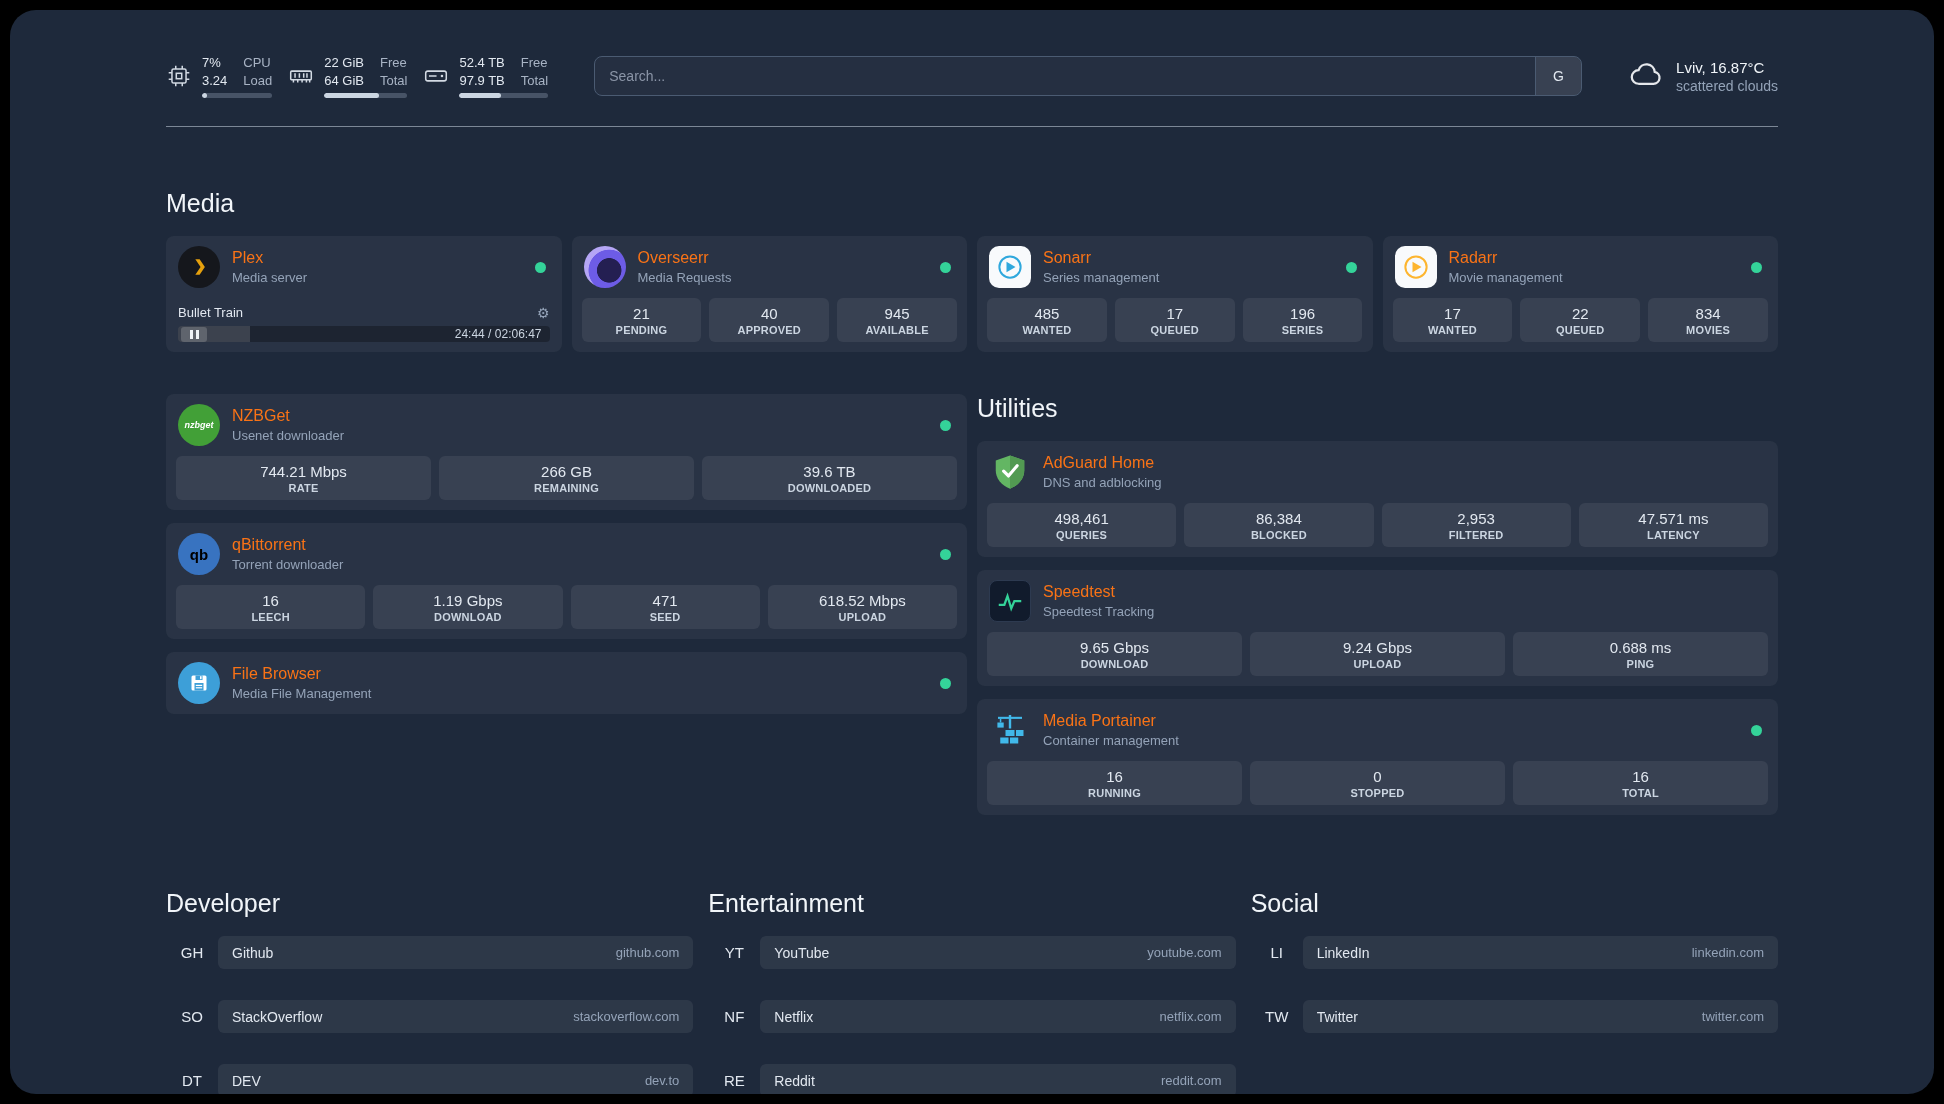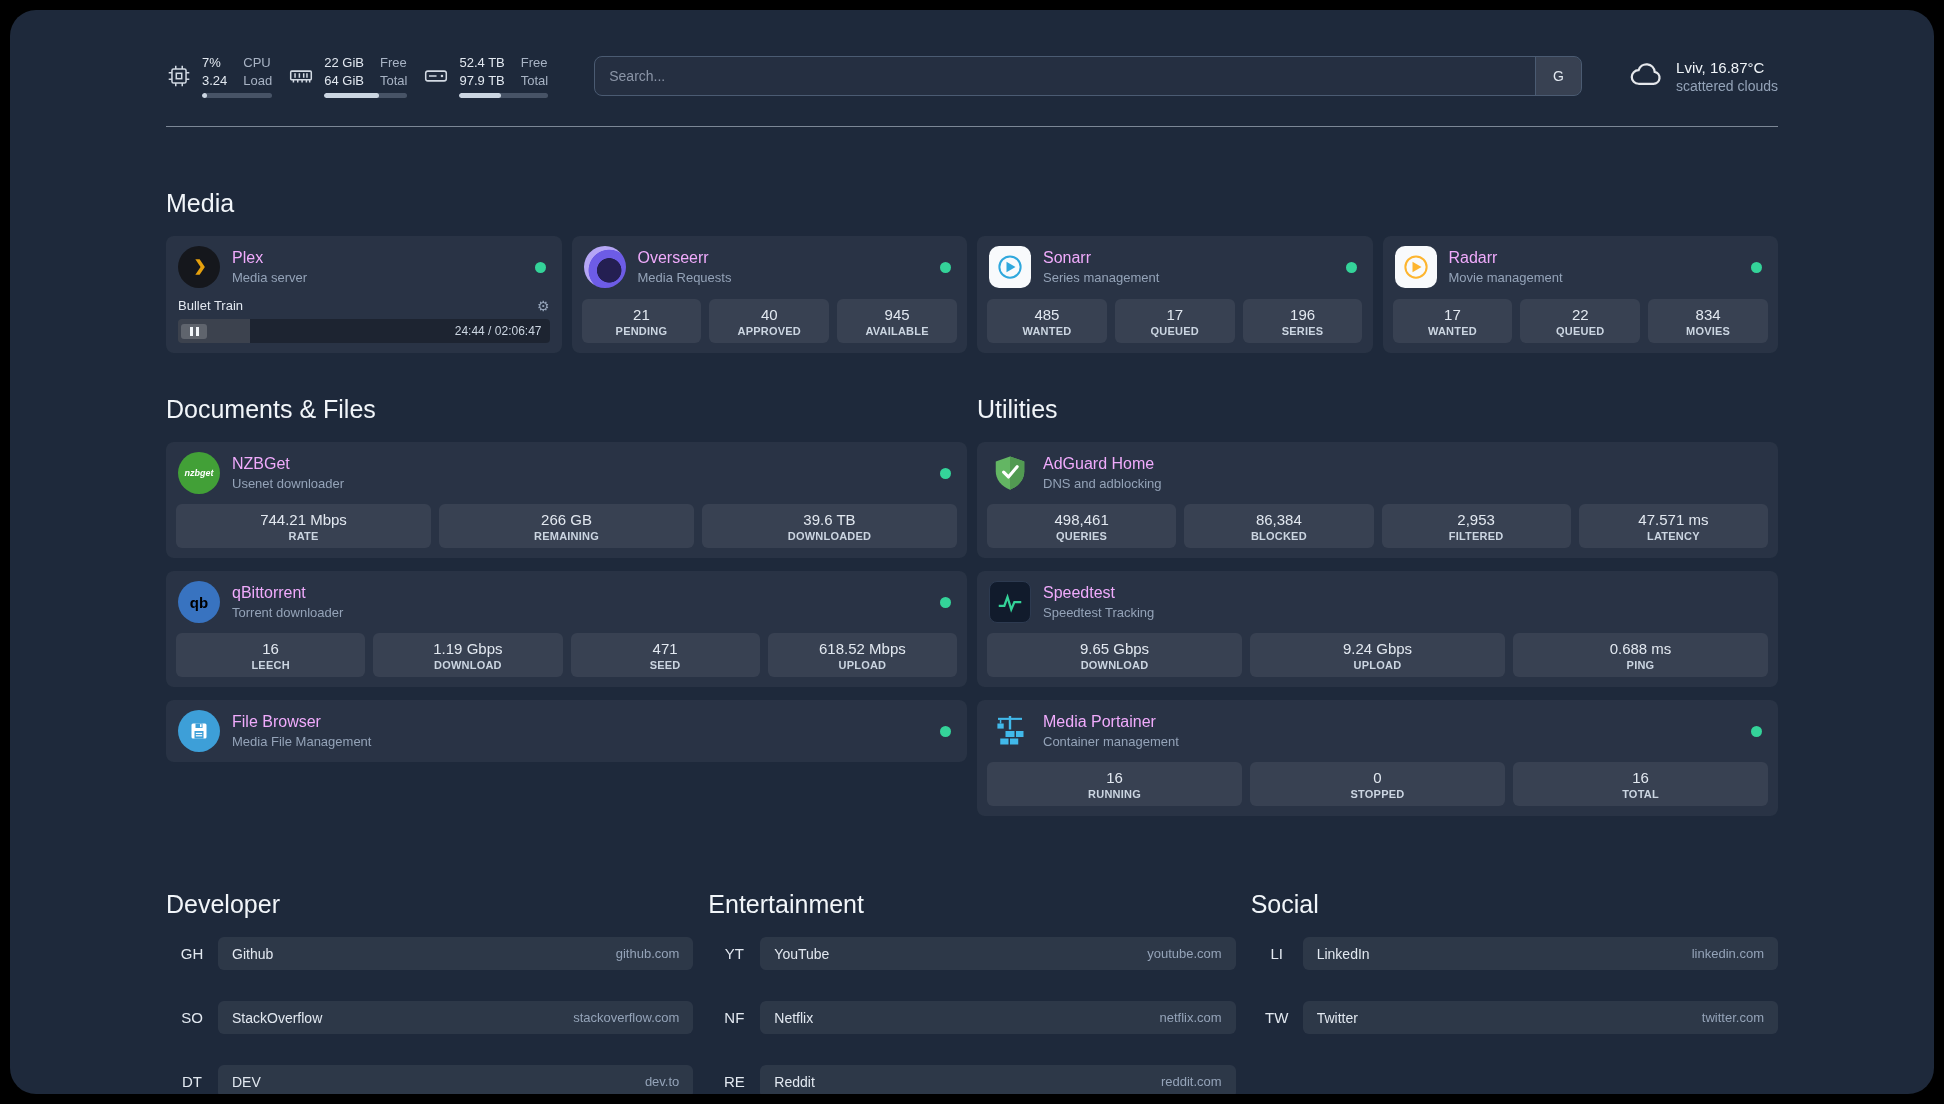--- a/index.html
+++ b/index.html
@@ -42,21 +42,21 @@
   
   .section-title { font-size: 25px; font-weight: 500; color: #f1f5f9; margin: 0 0 18px; }
   .media-section { margin-top: 62px; }
   .media-grid { display: grid; grid-template-columns: repeat(4, 1fr); gap: 10px; }
   .mid-grid { display: grid; grid-template-columns: 1fr 1fr; gap: 10px; margin-top: 42px; align-items: start; }
   .card-stack { display: flex; flex-direction: column; gap: 13px; }
 
   .card { background: rgba(255,255,255,.05); border-radius: 8px; display: flex; flex-direction: column; min-height: 62px; }
   .card-head { display: flex; align-items: center; gap: 12px; padding: 10px 12px; cursor: pointer; }
   .card-titles { line-height: 1.2; }
-  .card-title { font-size: 16px; color: #f0abfc; }
+  .card-title { font-size: 16px; color: #f97316; }
   .card-sub { font-size: 13px; color: #94a3b8; margin-top: 3px; }
   .dot { width: 11px; height: 11px; border-radius: 50%; background: #34d399; margin-left: auto; margin-right: 4px; flex: 0 0 auto; }
 
   .stats { display: flex; gap: 8px; padding: 0 10px 10px; margin-top: auto; }
   .stat { flex: 1; background: rgba(255,255,255,.07); border-radius: 6px; text-align: center; padding: 7px 4px 6px; }
   .stat-v { font-size: 15px; color: #e2e8f0; }
   .stat-l { font-size: 11px; font-weight: 700; color: #cbd5e1; margin-top: 2px; letter-spacing: .02em; }
 
   
   .app-icon { width: 42px; height: 42px; flex: 0 0 auto; display: flex; align-items: center; justify-content: center; }
@@ -66,21 +66,21 @@
   .icon-plaque { background: #f8fafc; border-radius: 10px; }
   .icon-nzbget { background: #42a037; border-radius: 50%; color: #fff; font-size: 9px; font-style: italic; font-weight: 700; }
   .icon-qb { background: #3873c0; border-radius: 50%; color: #000000; font-size: 15px; font-weight: 700; }
   .icon-fb { background: #3d9fd8; border-radius: 50%; }
   .icon-speedtest { background: #111b2c; border: 1px solid #2d3a50; border-radius: 8px; }
 
   
   .plex-np { padding: 0 12px 10px; margin-top: auto; }
   .np-row { display: flex; align-items: center; justify-content: space-between; font-size: 13px; color: #e2e8f0; margin-bottom: 6px; }
   .gear { color: #94a3b8; font-size: 14px; cursor: pointer; line-height: 1; }
-  .np-bar { position: relative; height: 24px; background: rgba(0,0,0,.28); border-radius: 4px; display: flex;
+  .np-bar { position: relative; height: 16px; background: rgba(0,0,0,.28); border-radius: 4px; display: flex;
     align-items: center; overflow: hidden; padding: 0 8px 0 3px; }
   .np-fill { position: absolute; left: 0; top: 0; bottom: 0; background: rgba(255,255,255,.14); }
   .pause { position: relative; z-index: 1; width: 26px; height: 15px; background: rgba(255,255,255,.18); border: none;
     border-radius: 3px; display: flex; align-items: center; justify-content: center; gap: 3px; cursor: pointer; padding: 0; }
   .pause i { display: block; width: 3px; height: 9px; background: #f1f5f9; }
   .np-time { position: relative; z-index: 1; margin-left: auto; font-size: 12px; color: #cbd5e1; }
 
   
   .bookmarks { display: grid; grid-template-columns: repeat(3, 1fr); gap: 15px; margin-top: 74px; align-items: start; }
   .bm-list { display: flex; flex-direction: column; gap: 31px; }
@@ -312,21 +312,20 @@
               <div class="stat-l">MOVIES</div>
             </div>
           </div>
         </div>
       </div>
     </section>
 
     <div class="mid-grid">
 
       <section>
-        <h2 class="section-title">Documents &amp; Files</h2>
         <div class="card-stack">
 
           <div class="card">
             <div class="card-head">
               <span class="app-icon icon-nzbget">nzbget</span>
               <div class="card-titles">
                 <div class="card-title">NZBGet</div>
                 <div class="card-sub">Usenet downloader</div>
               </div>
               <span class="dot"></span>

